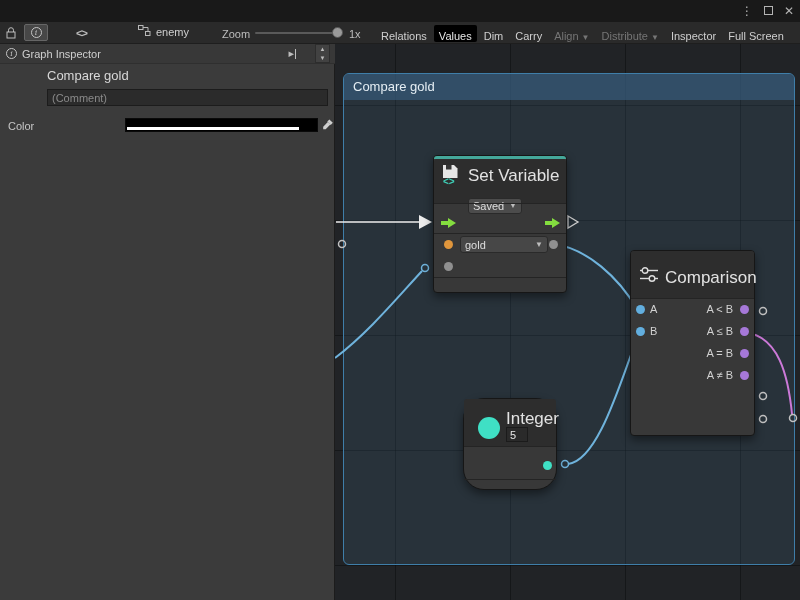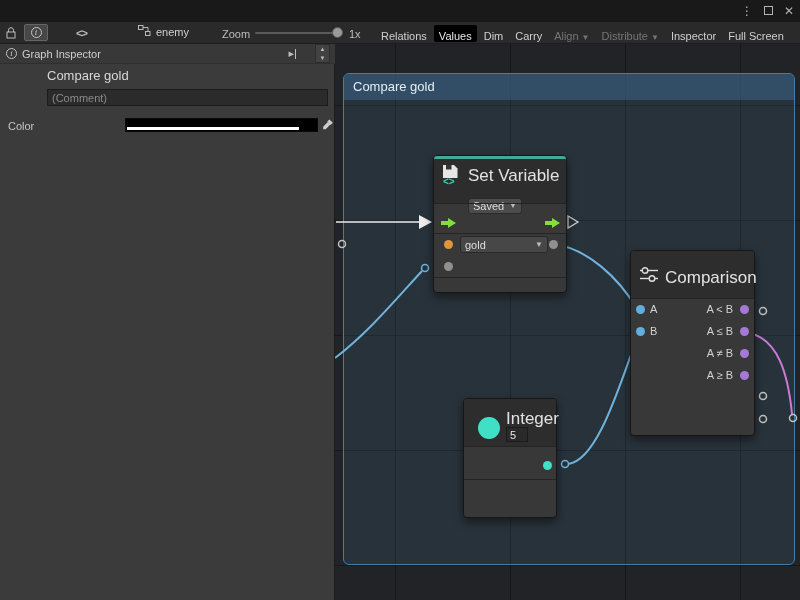--- a/index.html
+++ b/index.html
@@ -266,31 +266,31 @@
         <span class="cmp-out">A &lt; B</span>
         <span class="port p-purple" style="right:5px;"></span>
       </div>
       <div class="cmp-row">
         <span class="port p-blue" style="left:5px;"></span>
         <span class="cmp-in">B</span>
         <span class="cmp-out">A ≤ B</span>
         <span class="port p-purple" style="right:5px;"></span>
       </div>
       <div class="cmp-row">
+        <span class="cmp-out">A = B</span>
+        <span class="port p-purple" style="right:5px;"></span>
+      </div>
+      <div class="cmp-row">
         <span class="cmp-out">A ≠ B</span>
         <span class="port p-purple" style="right:5px;"></span>
       </div>
-      <div class="cmp-row">
-        <span class="cmp-out">A ≥ B</span>
-        <span class="port p-purple" style="right:5px;"></span>
-      </div>
-    </div>
-  </div>
-
-  <div class="node" style="left:128px;top:354px;width:94px;height:120px;">
+    </div>
+  </div>
+
+  <div class="node" style="left:128px;top:354px;width:94px;height:92px;border-radius:21px;">
     <div class="node-header-bg" style="top:0;height:47px;"></div>
     <span class="int-circle"></span>
     <div class="node-title" style="left:42px;top:10px;">Integer</div>
     <input class="mini-field" style="left: 42px; top: 28px; width: 22px; height: 15px;" value="5">
     <div class="hline" style="top:47px;"></div>
     <span class="port p-teal" style="left:79px;top:62px;"></span>
     <div class="hline" style="top:80px;"></div>
   </div>
 
 </div>

